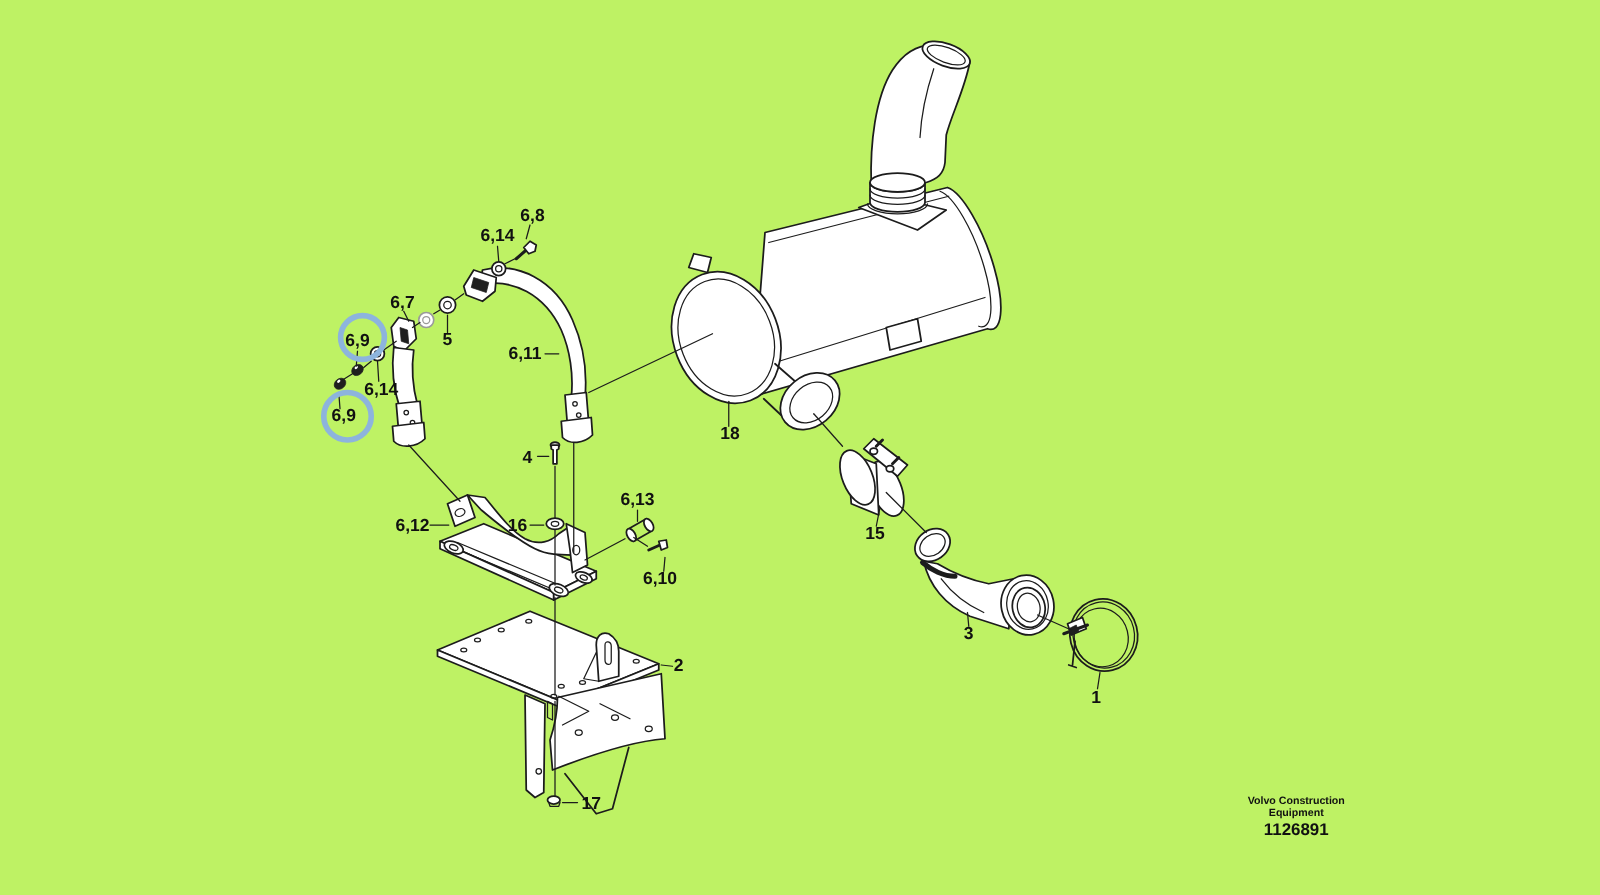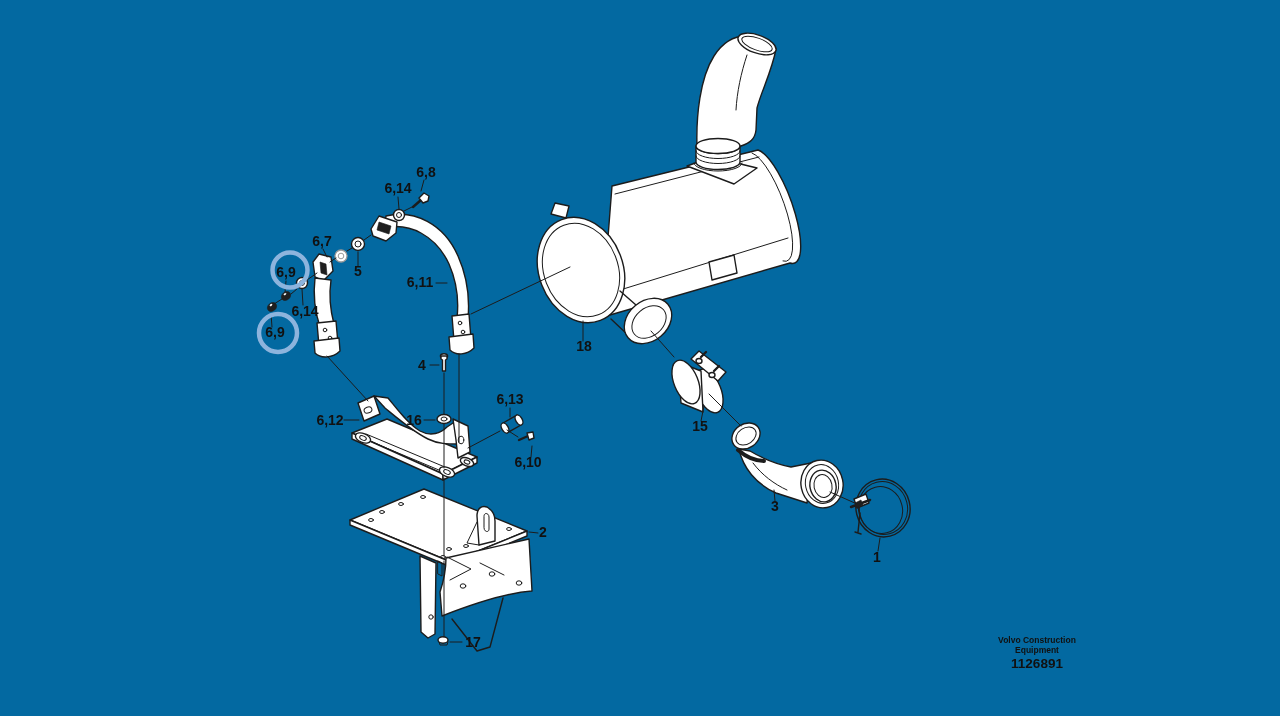--- a/index.html
+++ b/index.html
@@ -1,16 +1,16 @@
 <!DOCTYPE html>
 <html><head>
 <meta charset="utf-8">
 <style>
   html,body{margin:0;padding:0;background:#ffffff;}
-  #stage{position:relative;width:1280px;height:716px;background:#0369a1;overflow:hidden;
+  #stage{position:relative;width:1280px;height:716px;background:#bef264;overflow:hidden;
          font-family:"Liberation Sans", sans-serif;}
   svg{position:absolute;left:0;top:0;}
   .ln   {fill:none;stroke:#1c1c1c;stroke-width:1.4;stroke-linejoin:round;stroke-linecap:round;}
   .lnw  {fill:#ffffff;stroke:#1c1c1c;stroke-width:1.4;stroke-linejoin:round;stroke-linecap:round;}
   .thin {fill:none;stroke:#1c1c1c;stroke-width:1;stroke-linejoin:round;stroke-linecap:round;}
   .thick{fill:none;stroke:#1c1c1c;stroke-width:2.4;stroke-linecap:round;}
   .band {fill:none;stroke:#1c1c1c;stroke-width:4;stroke-linecap:round;}
   .dark {fill:#1f1f1f;stroke:#1f1f1f;stroke-width:0.6;}
   .ghost{fill:#ffffff;stroke:#9a9a9a;stroke-width:1.3;}
   .ghost2{fill:none;stroke:#9a9a9a;stroke-width:1;}

